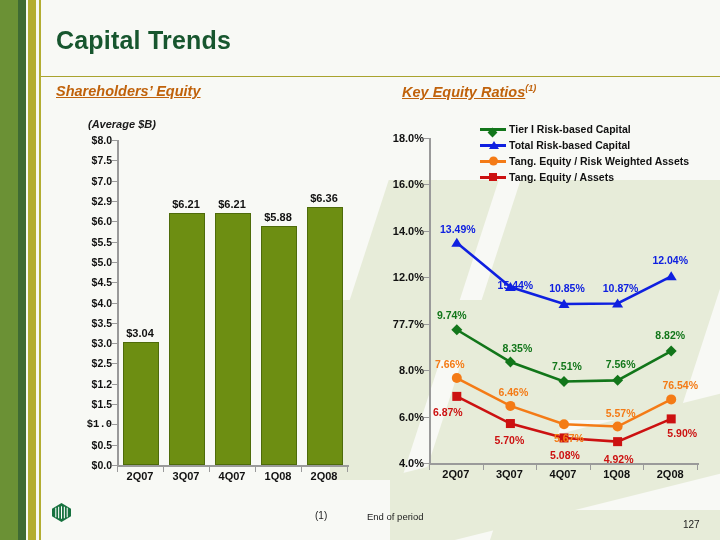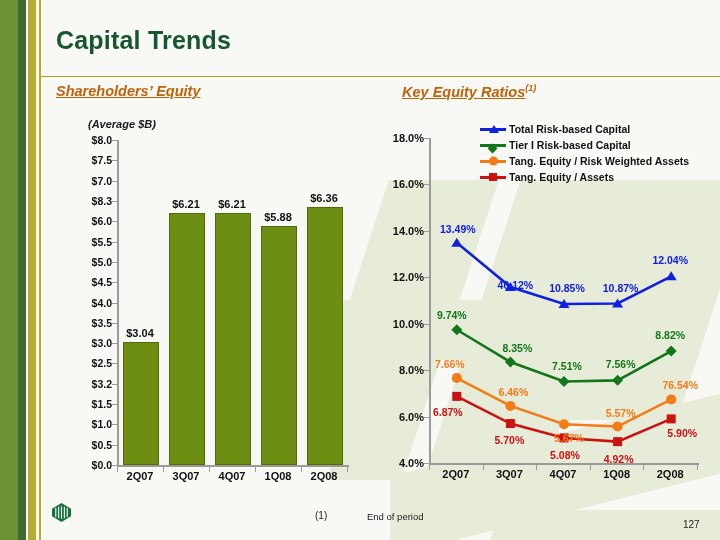--- a/index.html
+++ b/index.html
@@ -126,43 +126,43 @@
     <div class="bc-unit">(Average $B)</div>
     <div class="bc-axisY"></div>
     <div class="bc-axisX"></div>
     <div id="bc-yaxis-labels">
         <div class="bc-ylab" style="top: 22px; left: 0px;">$8.0</div>
         <div class="bc-ytick" style="top: 22px;"></div>
         <div class="bc-ylab" style="top: 42.3125px; left: 0px;">$7.5</div>
         <div class="bc-ytick" style="top: 42.3125px;"></div>
         <div class="bc-ylab" style="top: 62.625px; left: 0px;">$7.0</div>
         <div class="bc-ytick" style="top: 62.625px;"></div>
-        <div class="bc-ylab" style="top: 82.9375px; left: 0px;">$8.3</div>
+        <div class="bc-ylab" style="top: 82.9375px; left: 0px;">$2.9</div>
         <div class="bc-ytick" style="top: 82.9375px;"></div>
         <div class="bc-ylab" style="top: 103.25px; left: 0px;">$6.0</div>
         <div class="bc-ytick" style="top: 103.25px;"></div>
         <div class="bc-ylab" style="top: 123.562px; left: 0px;">$5.5</div>
         <div class="bc-ytick" style="top: 123.562px;"></div>
         <div class="bc-ylab" style="top: 143.875px; left: 0px;">$5.0</div>
         <div class="bc-ytick" style="top: 143.875px;"></div>
         <div class="bc-ylab" style="top: 164.188px; left: 0px;">$4.5</div>
         <div class="bc-ytick" style="top: 164.188px;"></div>
         <div class="bc-ylab" style="top: 184.5px; left: 0px;">$4.0</div>
         <div class="bc-ytick" style="top: 184.5px;"></div>
         <div class="bc-ylab" style="top: 204.812px; left: 0px;">$3.5</div>
         <div class="bc-ytick" style="top: 204.812px;"></div>
         <div class="bc-ylab" style="top: 225.125px; left: 0px;">$3.0</div>
         <div class="bc-ytick" style="top: 225.125px;"></div>
         <div class="bc-ylab" style="top: 245.438px; left: 0px;">$2.5</div>
         <div class="bc-ytick" style="top: 245.438px;"></div>
-        <div class="bc-ylab" style="top: 265.75px; left: 0px;">$3.2</div>
+        <div class="bc-ylab" style="top: 265.75px; left: 0px;">$1.2</div>
         <div class="bc-ytick" style="top: 265.75px;"></div>
         <div class="bc-ylab" style="top: 286.062px; left: 0px;">$1.5</div>
         <div class="bc-ytick" style="top: 286.062px;"></div>
-        <div class="bc-ylab" style="top: 306.375px; left: 0px;">$1.0</div>
+        <div class="bc-ylab" style="top: 306.375px; left: 0px; font-family: Liberation Mono, monospace;">$1.0</div>
         <div class="bc-ytick" style="top: 306.375px;"></div>
         <div class="bc-ylab" style="top: 326.688px; left: 0px;">$0.5</div>
         <div class="bc-ytick" style="top: 326.688px;"></div>
         <div class="bc-ylab" style="top: 347px; left: 0px;">$0.0</div>
         <div class="bc-ytick" style="top: 347px;"></div>
       </div>
     <div class="bc-plot" id="bc-plot">
         <div class="bc-bar" style="left: 5px; top: 201.5px; width: 36px; height: 123.5px; background: rgb(109, 142, 18);"></div>
         <div class="bc-bar" style="left: 51px; top: 72.7188px; width: 36px; height: 252.281px; background: rgb(109, 142, 18);"></div>
         <div class="bc-bar" style="left: 97px; top: 72.7188px; width: 36px; height: 252.281px; background: rgb(109, 142, 18);"></div>
@@ -185,30 +185,30 @@
   <div class="bc-val" style="left: 84px; top: 208.5px;">$3.04</div>
       <div class="bc-val" style="left: 130px; top: 79.7188px;">$6.21</div>
       <div class="bc-val" style="left: 176px; top: 79.7188px;">$6.21</div>
       <div class="bc-val" style="left: 222px; top: 93.125px;">$5.88</div>
       <div class="bc-val" style="left: 268px; top: 73.625px;">$6.36</div>
     </div>
 
   <div class="chart" id="linechart">
     <div class="legend" id="lc-legend">
         <div class="lg-row">
+          <span class="lg-line" style="background: rgb(18, 118, 26);">
+            <span class="lg-mk mk-dia" style="background: rgb(18, 118, 26);"></span>
+          </span>
+          <span class="lg-txt">Tier I Risk-based Capital</span>
+        </div>
+        <div class="lg-row">
           <span class="lg-line" style="background: rgb(15, 32, 224);">
             <span class="lg-mk mk-tri" style="border-bottom: 8px solid rgb(15, 32, 224);"></span>
           </span>
           <span class="lg-txt">Total Risk-based Capital</span>
-        </div>
-        <div class="lg-row">
-          <span class="lg-line" style="background: rgb(18, 118, 26);">
-            <span class="lg-mk mk-dia" style="background: rgb(18, 118, 26);"></span>
-          </span>
-          <span class="lg-txt">Tier I Risk-based Capital</span>
         </div>
         <div class="lg-row">
           <span class="lg-line" style="background: rgb(244, 123, 22);">
             <span class="lg-mk mk-cir" style="background: rgb(244, 123, 22);"></span>
           </span>
           <span class="lg-txt">Tang. Equity / Risk Weighted Assets</span>
         </div>
         <div class="lg-row">
           <span class="lg-line" style="background: rgb(204, 17, 17);">
             <span class="lg-mk mk-sq" style="background: rgb(204, 17, 17);"></span>
@@ -220,21 +220,21 @@
     <div class="lc-axisX"></div>
     <div id="lc-yaxis-labels">
         <div class="lc-ylab" style="top: 20px; left: 0px;">18.0%</div>
         <div class="lc-ytick" style="top: 20px;"></div>
         <div class="lc-ylab" style="top: 66.4286px; left: 0px;">16.0%</div>
         <div class="lc-ytick" style="top: 66.4286px;"></div>
         <div class="lc-ylab" style="top: 112.857px; left: 0px;">14.0%</div>
         <div class="lc-ytick" style="top: 112.857px;"></div>
         <div class="lc-ylab" style="top: 159.286px; left: 0px;">12.0%</div>
         <div class="lc-ytick" style="top: 159.286px;"></div>
-        <div class="lc-ylab" style="top: 205.714px; left: 0px;">10.0%</div>
+        <div class="lc-ylab" style="top: 205.714px; left: 0px;">77.7%</div>
         <div class="lc-ytick" style="top: 205.714px;"></div>
         <div class="lc-ylab" style="top: 252.143px; left: 0px;">8.0%</div>
         <div class="lc-ytick" style="top: 252.143px;"></div>
         <div class="lc-ylab" style="top: 298.571px; left: 0px;">6.0%</div>
         <div class="lc-ytick" style="top: 298.571px;"></div>
         <div class="lc-ylab" style="top: 345px; left: 0px;">4.0%</div>
         <div class="lc-ytick" style="top: 345px;"></div>
       </div>
     <div class="lc-plot" id="lc-plot">
         <svg width="268" height="345" style="position: absolute; left: 0px; top: -20px;">
@@ -271,21 +271,21 @@
         <div class="lc-xlab" style="left: 244.6px;">1Q08</div>
         <div class="lc-xlab" style="left: 298.2px;">2Q08</div>
         <div class="lc-xtick" style="left: 57px;"></div>
         <div class="lc-xtick" style="left: 110.6px;"></div>
         <div class="lc-xtick" style="left: 164.2px;"></div>
         <div class="lc-xtick" style="left: 217.8px;"></div>
         <div class="lc-xtick" style="left: 271.4px;"></div>
         <div class="lc-xtick" style="left: 325px;"></div>
       </div>
   <div class="lc-val" style="color: rgb(15, 32, 224); left: 85.8px; top: 104.696px;">13.49%</div>
-      <div class="lc-val" style="color: rgb(15, 32, 224); left: 143.4px; top: 161.036px;">40.12%</div>
+      <div class="lc-val" style="color: rgb(15, 32, 224); left: 143.4px; top: 161.036px;">15.44%</div>
       <div class="lc-val" style="color: rgb(15, 32, 224); left: 195px; top: 163.982px;">10.85%</div>
       <div class="lc-val" style="color: rgb(15, 32, 224); left: 248.6px; top: 163.518px;">10.87%</div>
       <div class="lc-val" style="color: rgb(15, 32, 224); left: 298.2px; top: 136.357px;">12.04%</div>
       <div class="lc-val" style="color: rgb(18, 118, 26); left: 79.8px; top: 190.75px;">9.74%</div>
       <div class="lc-val" style="color: rgb(18, 118, 26); left: 145.4px; top: 224.018px;">8.35%</div>
       <div class="lc-val" style="color: rgb(18, 118, 26); left: 195px; top: 241.518px;">7.51%</div>
       <div class="lc-val" style="color: rgb(18, 118, 26); left: 248.6px; top: 240.357px;">7.56%</div>
       <div class="lc-val" style="color: rgb(18, 118, 26); left: 298.2px; top: 211.107px;">8.82%</div>
       <div class="lc-val" style="color: rgb(244, 123, 22); left: 77.8px; top: 240.036px;">7.66%</div>
       <div class="lc-val" style="color: rgb(244, 123, 22); left: 141.4px; top: 267.893px;">6.46%</div>

